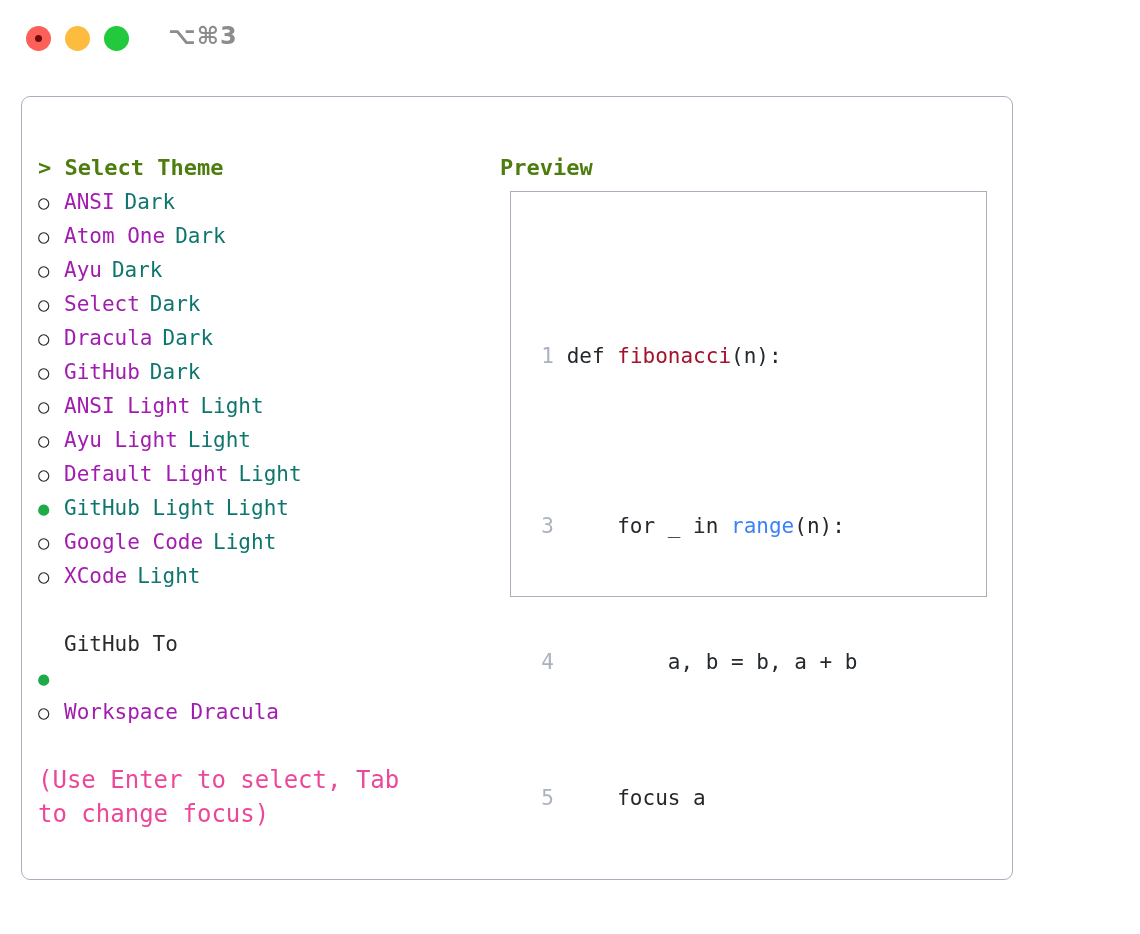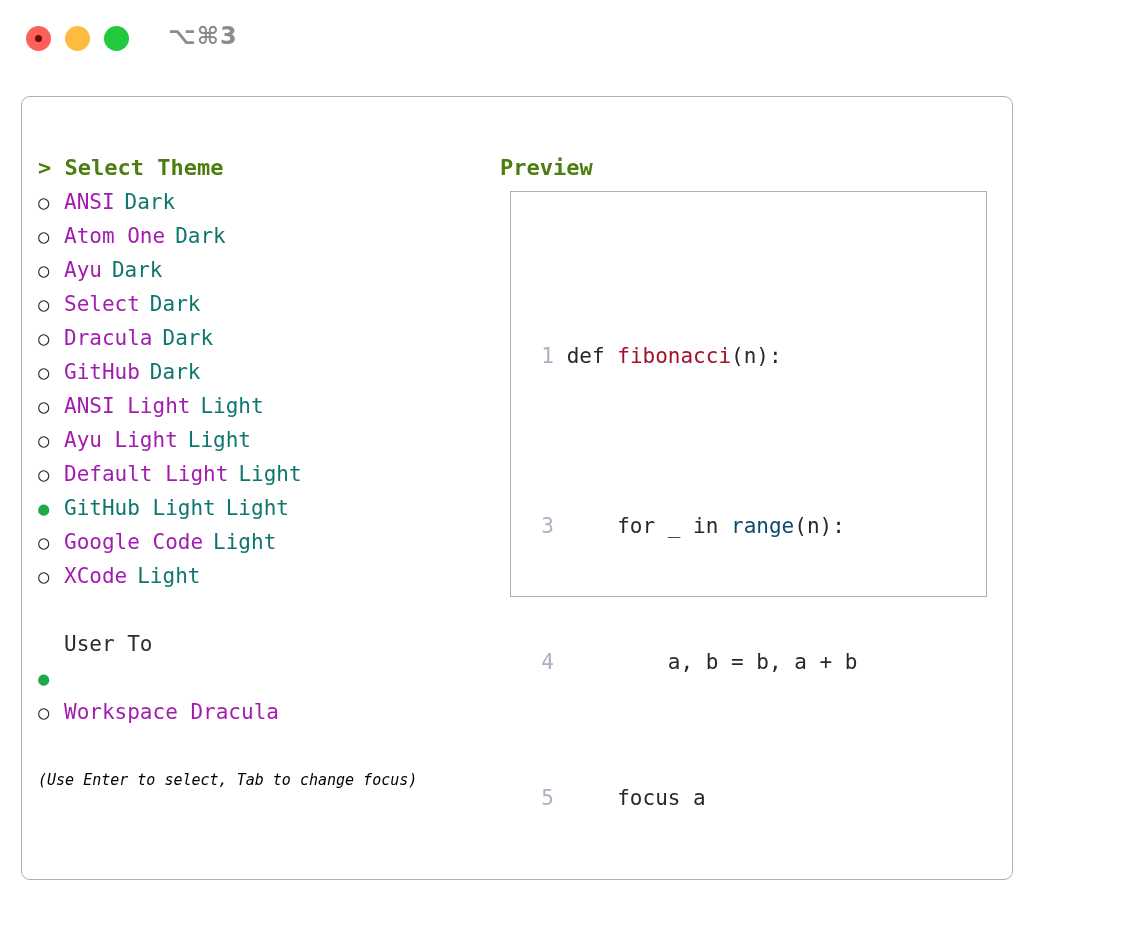--- a/index.html
+++ b/index.html
@@ -142,26 +142,25 @@
   .apply-head {
     font-size: 21px;
     line-height: 34px;
     color: #2b2b2b;
     padding-left: 26px;
     white-space: pre;
   }
 
   .hint {
     margin-top: 34px;
-    font-size: 15px;
-    line-height: 34px;
-    color: #000000;
+    font-size: 24px;
+    line-height: 34px;
+    color: #ec4899;
     width: 404px;
     white-space: pre-wrap;
-    font-style: italic;
   }
 
   
   .preview-box {
     position: absolute;
     left: 10px;
     top: 40px;
     width: 477px;
     height: 406px;
     border: 1px solid #a8b0bd;
@@ -178,21 +177,21 @@
   }
   .ln {
     display: inline-block;
     width: 22px;
     text-align: right;
     color: #aab2c0;
   }
   .c-plain { color: #24292e; }
   .c-func  { color: #a3122a; }
   .c-num   { color: #0a7a7a; }
-  .c-call  { color: #0c4a6e; }
+  .c-call  { color: #3b82f6; }
 </style>
 </head>
 <body>
 
 <div class="window">
 
   <div class="titlebar">
     <div class="lights">
       <span class="light light-red"></span>
       <span class="light light-yellow"></span>
@@ -279,21 +278,21 @@
           <div class="opt">
             <span class="marker">○</span>
             <span class="opt-label">XCode</span>
             <span class="opt-meta">Light</span>
           </div>
 
         </div>
 
         <div class="spacer-row"></div>
 
-        <div class="apply-head">User To</div>
+        <div class="apply-head">GitHub To</div>
 
         <div class="opt-list">
           <div class="opt selected">
             <span class="marker sel">●</span>
           </div>
           <div class="opt">
             <span class="marker">○</span>
             <span class="opt-label">Workspace Dracula</span>
           </div>
         </div>

